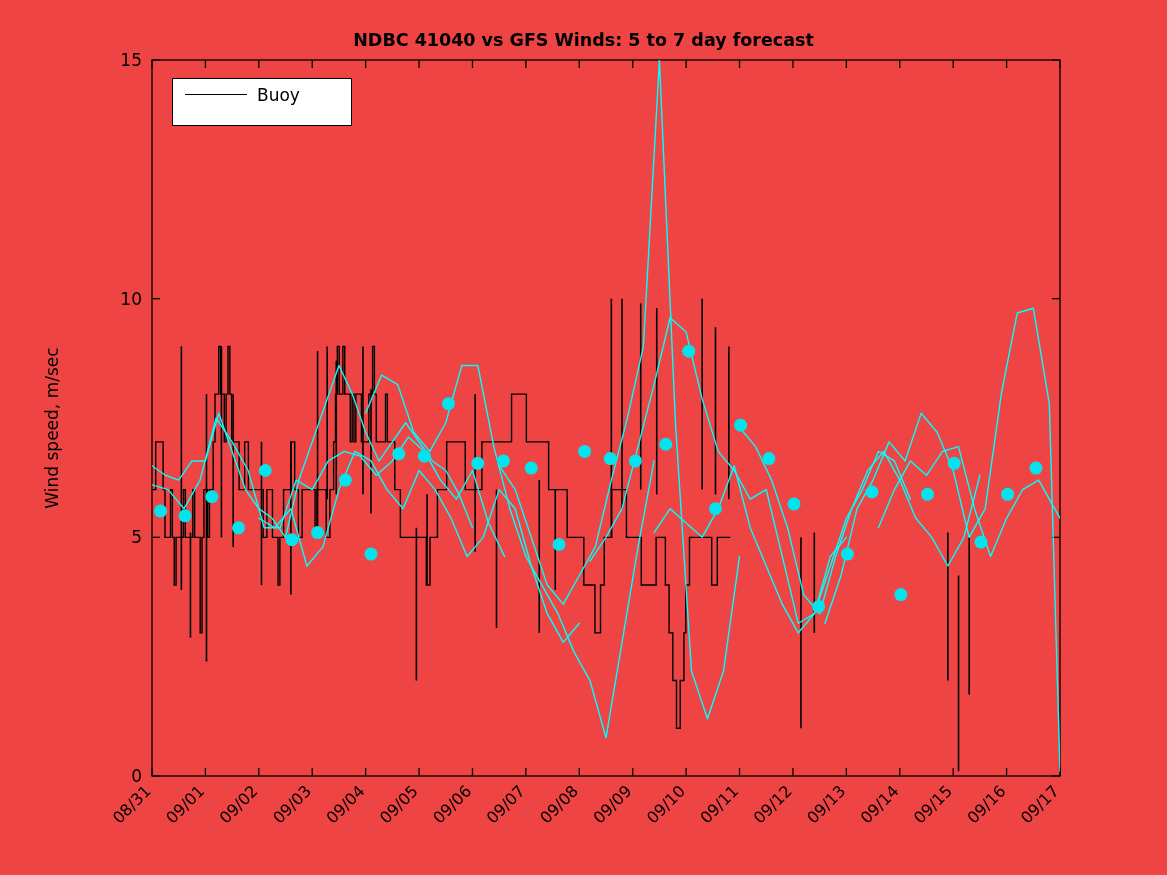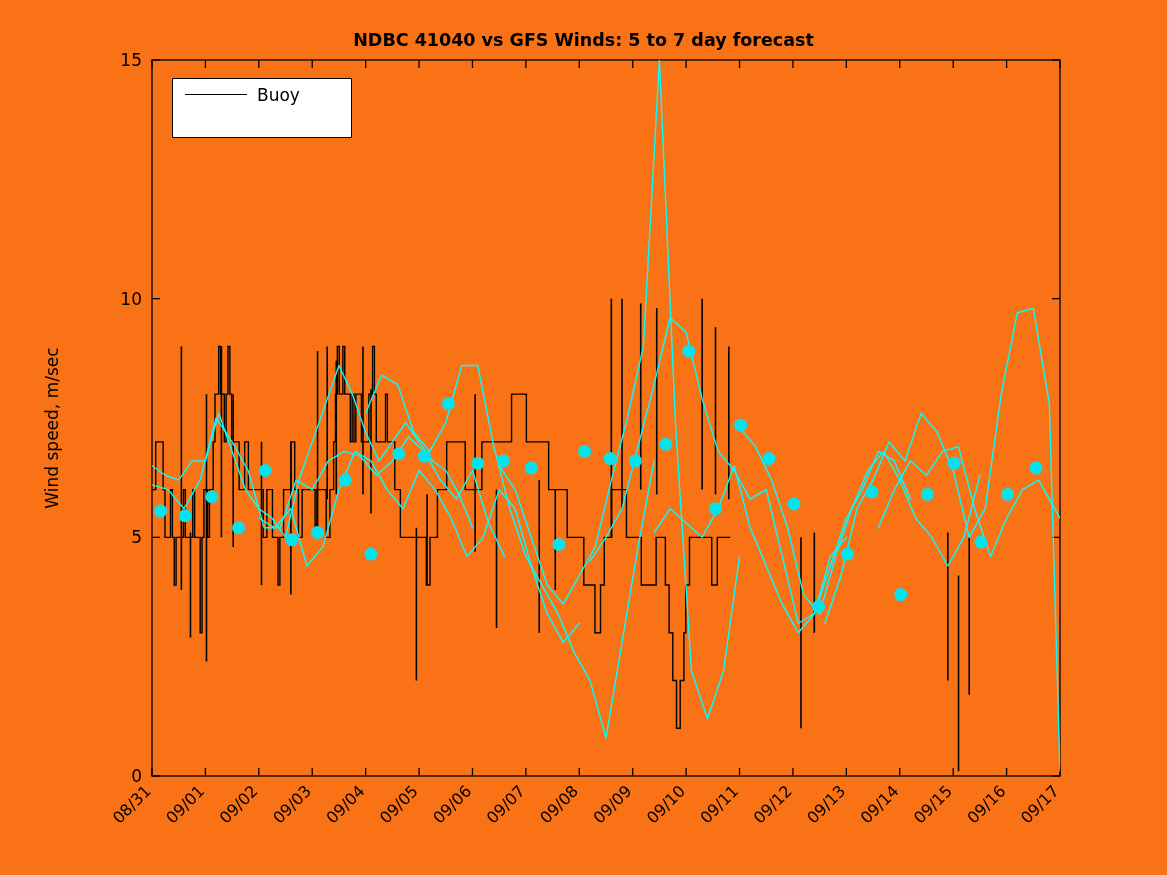--- a/index.html
+++ b/index.html
@@ -1,30 +1,30 @@
 <!DOCTYPE html>
 <html><head>
 <meta charset="utf-8">
 <style>
   html,body{margin:0;padding:0;background:#ffffff;}
   body{width:1167px;height:875px;font-family:"DejaVu Sans","Liberation Sans",sans-serif;overflow:hidden;}
-  #stage{position:relative;width:1167px;height:875px;background:#f97316;}
+  #stage{position:relative;width:1167px;height:875px;background:#ef4444;}
   #chart-title{
     position:absolute; left:0; top:30px; width:1167px; text-align:center;
     font-size:17.5px; font-weight:bold; color:#000; letter-spacing:0px;
   }
   #ylabel{
     position:absolute; left:-258px; top:418px; width:620px; text-align:center;
     font-size:17px; color:#000; transform:rotate(-90deg); transform-origin:50% 50%;
   }
   #plotsvg{position:absolute; left:0; top:0;}
   .ytick-label{font-size:17px; fill:#000; text-anchor:end; font-family:"DejaVu Sans","Liberation Sans",sans-serif;}
   .xtick-label{font-size:16px; fill:#000; font-family:"DejaVu Sans","Liberation Sans",sans-serif;}
   #legend-box{
-    position:absolute; left:172px; top:78px; width:180px; height:60px;
+    position:absolute; left:172px; top:78px; width:180px; height:48px;
     border:1px solid #000; background:#ffffff; box-sizing:border-box;padding-left:24px;
   }
   .legend-row{position:absolute; left:0; width:180px; height:26px;}
   .legend-line{position:absolute; left:12px; top:12px; width:62px; height:0; border-top:1.4px solid #000;}
   .legend-line.fc{border-top-color:#00ffff;}
   .legend-text{position:absolute; left:84px; top:0px; font-size:17px; color:#000; line-height:26px; white-space:nowrap;}
 </style>
 </head>
 <body>
 

